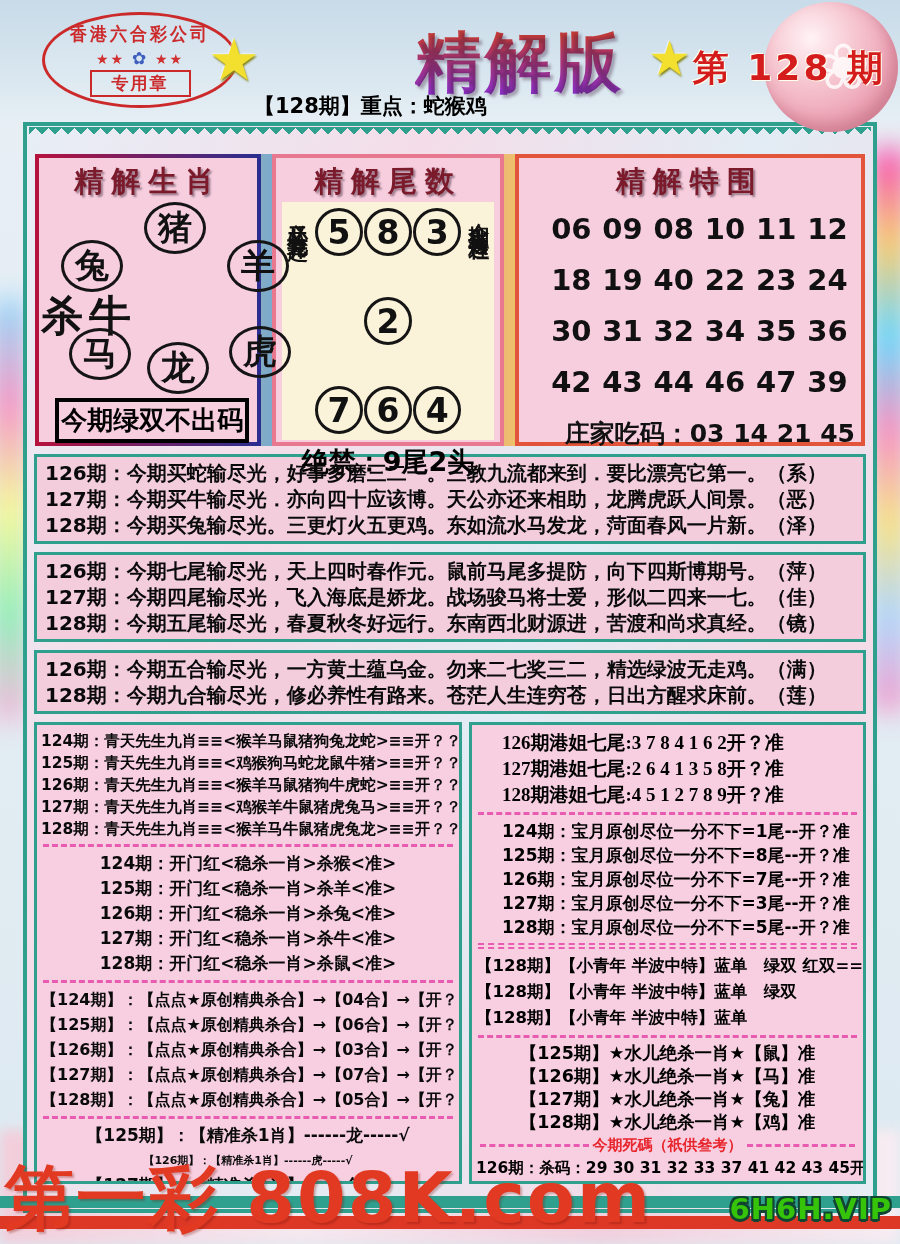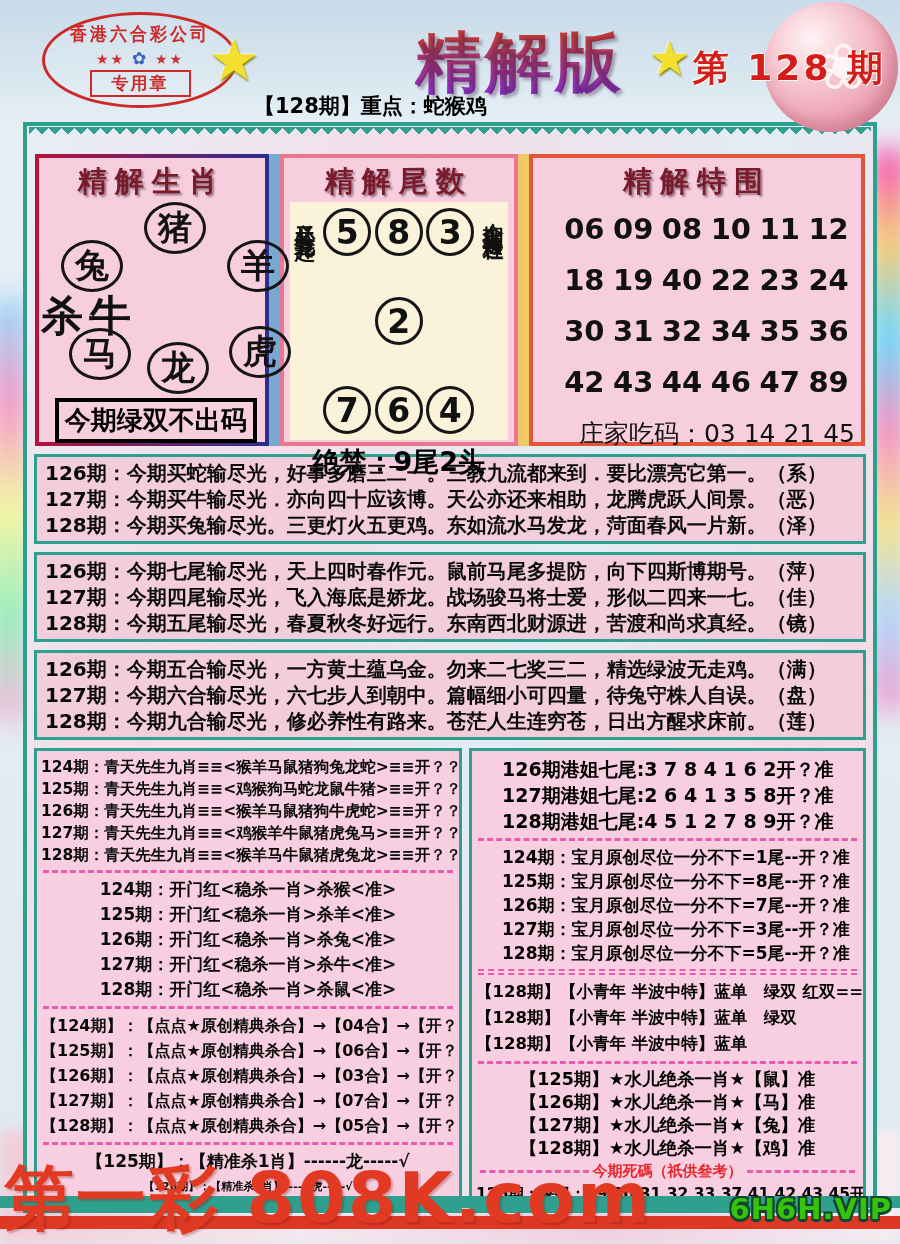--- a/index.html
+++ b/index.html
@@ -74,36 +74,36 @@
   .vtext { writing-mode:vertical-rl; text-orientation:upright; font-size:21px; font-weight:bold;
     color:#111; line-height:26px; letter-spacing:3px; display:flex; align-items:center; }
   .digit-area { flex:1; display:flex; flex-direction:column; justify-content:space-between; padding:2px 4px; }
   .digit-row { display:flex; justify-content:space-around; }
   .dcircle { width:48px; height:48px; border:3px solid #151515; border-radius:50%;
     display:flex; align-items:center; justify-content:center; font-size:33px; font-weight:bold; color:#111; }
   .box2-footer { text-align:center; font-size:27px; font-weight:bold; color:#000; margin-top:4px; }
 
   .num-grid { display:grid; grid-template-columns:repeat(6,1fr); row-gap:17px; padding:10px 2px 0 2px;margin-left:19px; }
   .num-grid span { text-align:center; font-size:29px; font-weight:bold; color:#111; }
-  .box3-footer { margin-top:18px; font-size:25px; font-weight:normal; color:#111; text-align:left; white-space:nowrap;margin-left:40px; }
+  .box3-footer { margin-top:18px; font-size:25px; font-weight:bold; color:#111; text-align:left; white-space:nowrap;margin-left:40px; }
 
   
   .section { margin:8px 7px 0 7px; border:3px solid #2fa08e; background:#f3cddc; padding:3px 8px; }
   .section .line { font-size:20px; font-weight:bold; color:#0a0a0a; line-height:26px; white-space:nowrap; overflow:hidden; }
 
   
   .cols { display:flex; gap:7px; margin:8px 7px 0 7px; height:462px; }
   .col { border:3px solid #2fa08e; background:#f7cfe0; overflow:hidden; }
   .col-left { width:428px; padding:5px 4px; }
   .col-right { flex:1; padding:5px 4px; }
   .l-line { font-size:15.5px; font-weight:bold; color:#0a0a0a; line-height:22px; white-space:nowrap; }
   .c-line { text-align:center; }
   .divider { border-top:3px dashed #e85bb0; margin:4px 2px; }
   .divider.dbl { border-top:2px dashed #e85bb0; border-bottom:2px dashed #e85bb0; height:6px; }
-  .r-line1 { font-size:19px; font-weight:bold; line-height:26px; white-space:nowrap; padding-left:26px; }
+  .r-line1 { font-size:19px; font-weight:bold; line-height:26px; white-space:nowrap; padding-left:26px;font-family:Liberation Serif, serif; }
   .r-line2 { font-size:17px; font-weight:bold; line-height:24px; white-space:nowrap; padding-left:26px; }
   .r-line3 { font-size:16.5px; font-weight:bold; line-height:26px; white-space:nowrap; }
   .r-line4 { font-size:17.5px; font-weight:bold; line-height:23px; white-space:nowrap; text-align:center; }
   .r-line5 { font-size:15.5px; font-weight:bold; line-height:22px; white-space:nowrap; }
   .dead-divider { display:flex; align-items:center; color:#e8262d; font-size:15px; font-weight:bold; margin:2px 0; }
   .dead-divider::before,.dead-divider::after { content:""; flex:1; border-top:3px dashed #e85bb0; margin:0 4px; }
 
   
   .bar-teal { position:absolute; left:0; top:1196px; width:900px; height:12px; background:#2fa08e; z-index:4; }
   .bar-red { position:absolute; left:0; top:1216px; width:900px; height:13px; background:#dd3826; z-index:4; }
@@ -202,39 +202,38 @@
           <span>31</span>
           <span>32</span>
           <span>34</span>
           <span>35</span>
           <span>36</span>
         <span>42</span>
           <span>43</span>
           <span>44</span>
           <span>46</span>
           <span>47</span>
-          <span>89</span>
+          <span>39</span>
       </div>
       <div class="box3-footer">庄家吃码：03 14 21 45</div>
     </div>
   </div>
 
   <div class="section">
     <div class="line">126期：今期买蛇输尽光，好事多磨三二一。三教九流都来到．要比漂亮它第一。（系）</div>
     <div class="line">127期：今期买牛输尽光．亦向四十应该博。天公亦还来相助，龙腾虎跃人间景。（恶）</div>
     <div class="line">128期：今期买兔输尽光。三更灯火五更鸡。东如流水马发龙，菏面春风一片新。（泽）</div>
   </div>
   <div class="section">
     <div class="line">126期：今期七尾输尽光，天上四时春作元。鼠前马尾多提防，向下四斯博期号。（萍）</div>
     <div class="line">127期：今期四尾输尽光，飞入海底是娇龙。战场骏马将士爱，形似二四来一七。（佳）</div>
     <div class="line">128期：今期五尾输尽光，春夏秋冬好远行。东南西北财源进，苦渡和尚求真经。（镜）</div>
   </div>
   <div class="section">
     <div class="line">126期：今期五合输尽光，一方黄土蕴乌金。勿来二七奖三二，精选绿波无走鸡。（满）</div>
-    <div class="line">127期：今期六合输尽光，六七步人到朝中。篇幅细小可四量，待兔守株人自误。（盘）</div>
     <div class="line">128期：今期九合输尽光，修必养性有路来。苍茫人生连穷苍，日出方醒求床前。（莲）</div>
   </div>
 
   <div class="cols">
 
     <div class="col col-left">
       <div class="l-line">124期：青天先生九肖≡≡&lt;猴羊马鼠猪狗兔龙蛇&gt;≡≡开？？准</div>
       <div class="l-line">125期：青天先生九肖≡≡&lt;鸡猴狗马蛇龙鼠牛猪&gt;≡≡开？？准</div>
       <div class="l-line">126期：青天先生九肖≡≡&lt;猴羊马鼠猪狗牛虎蛇&gt;≡≡开？？准</div>
       <div class="l-line">127期：青天先生九肖≡≡&lt;鸡猴羊牛鼠猪虎兔马&gt;≡≡开？？准</div>

